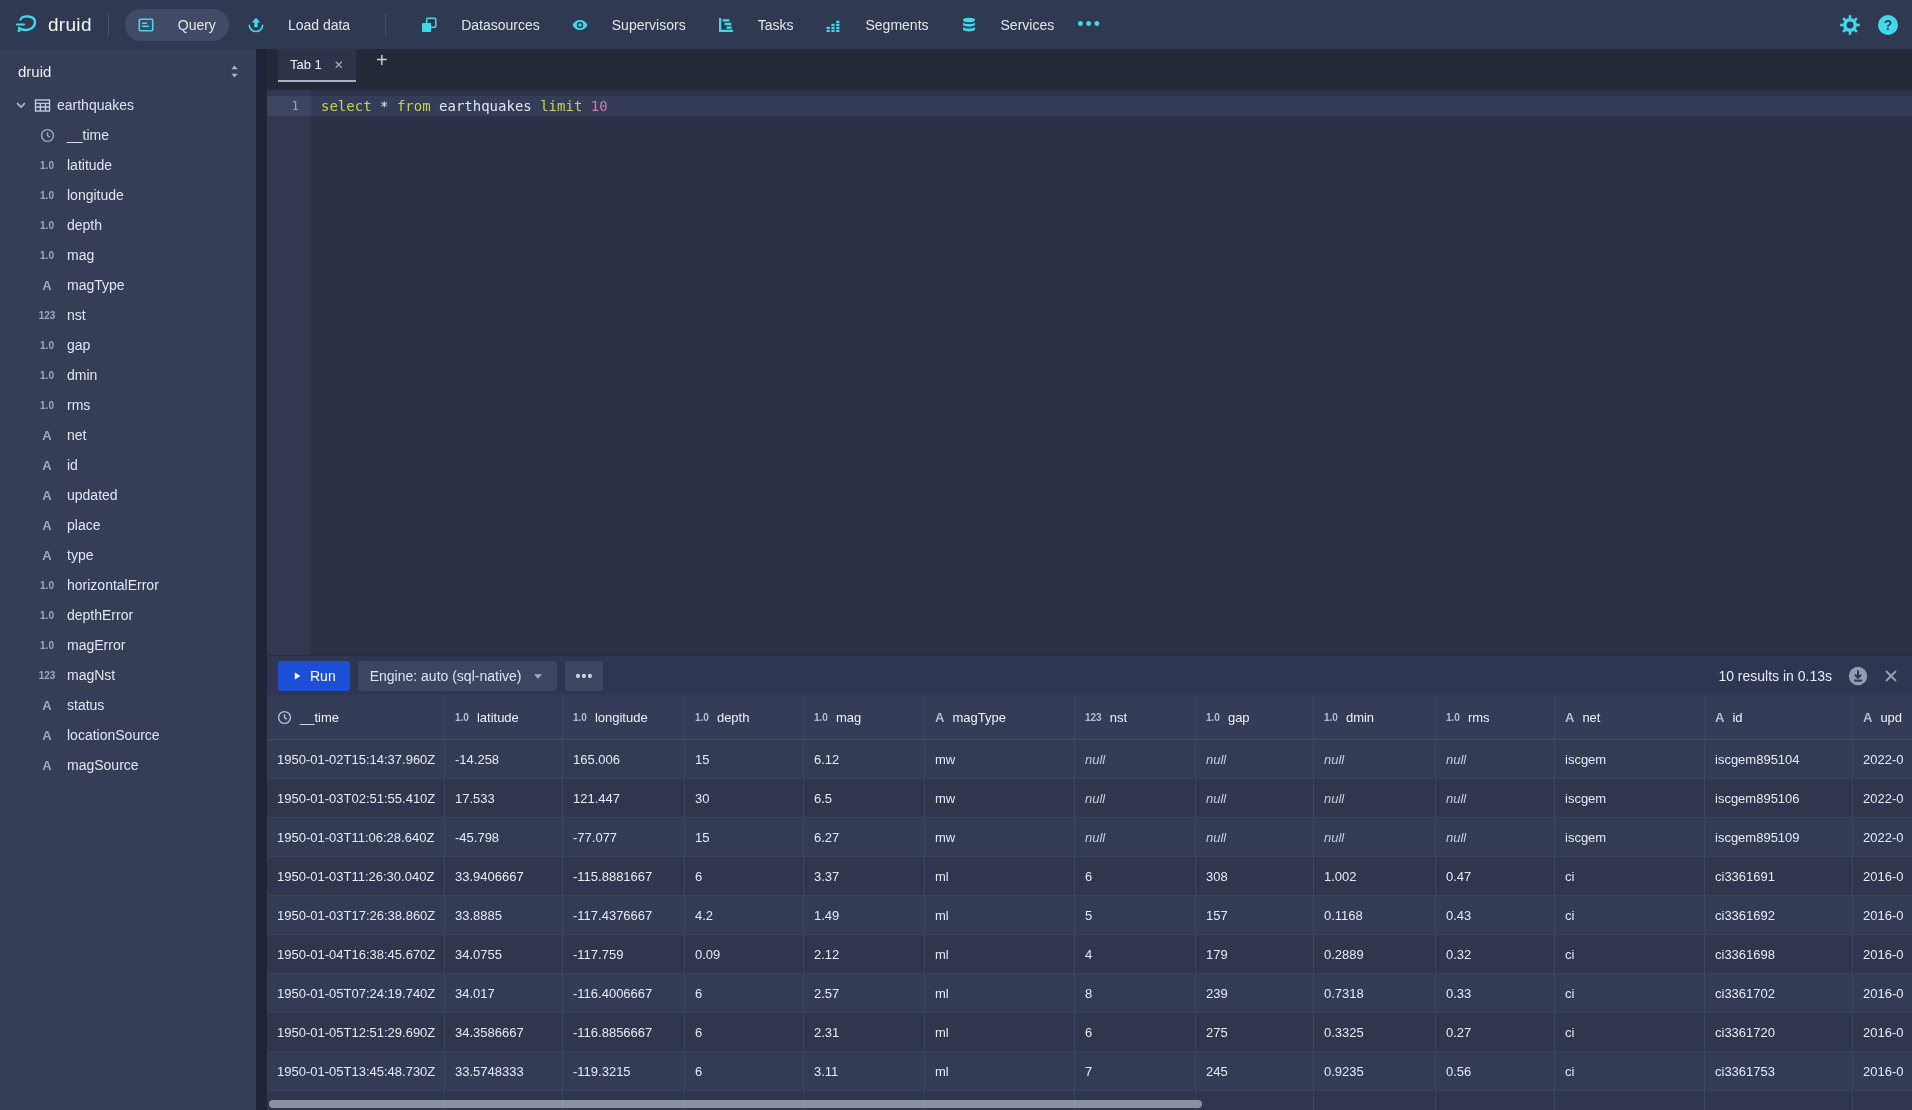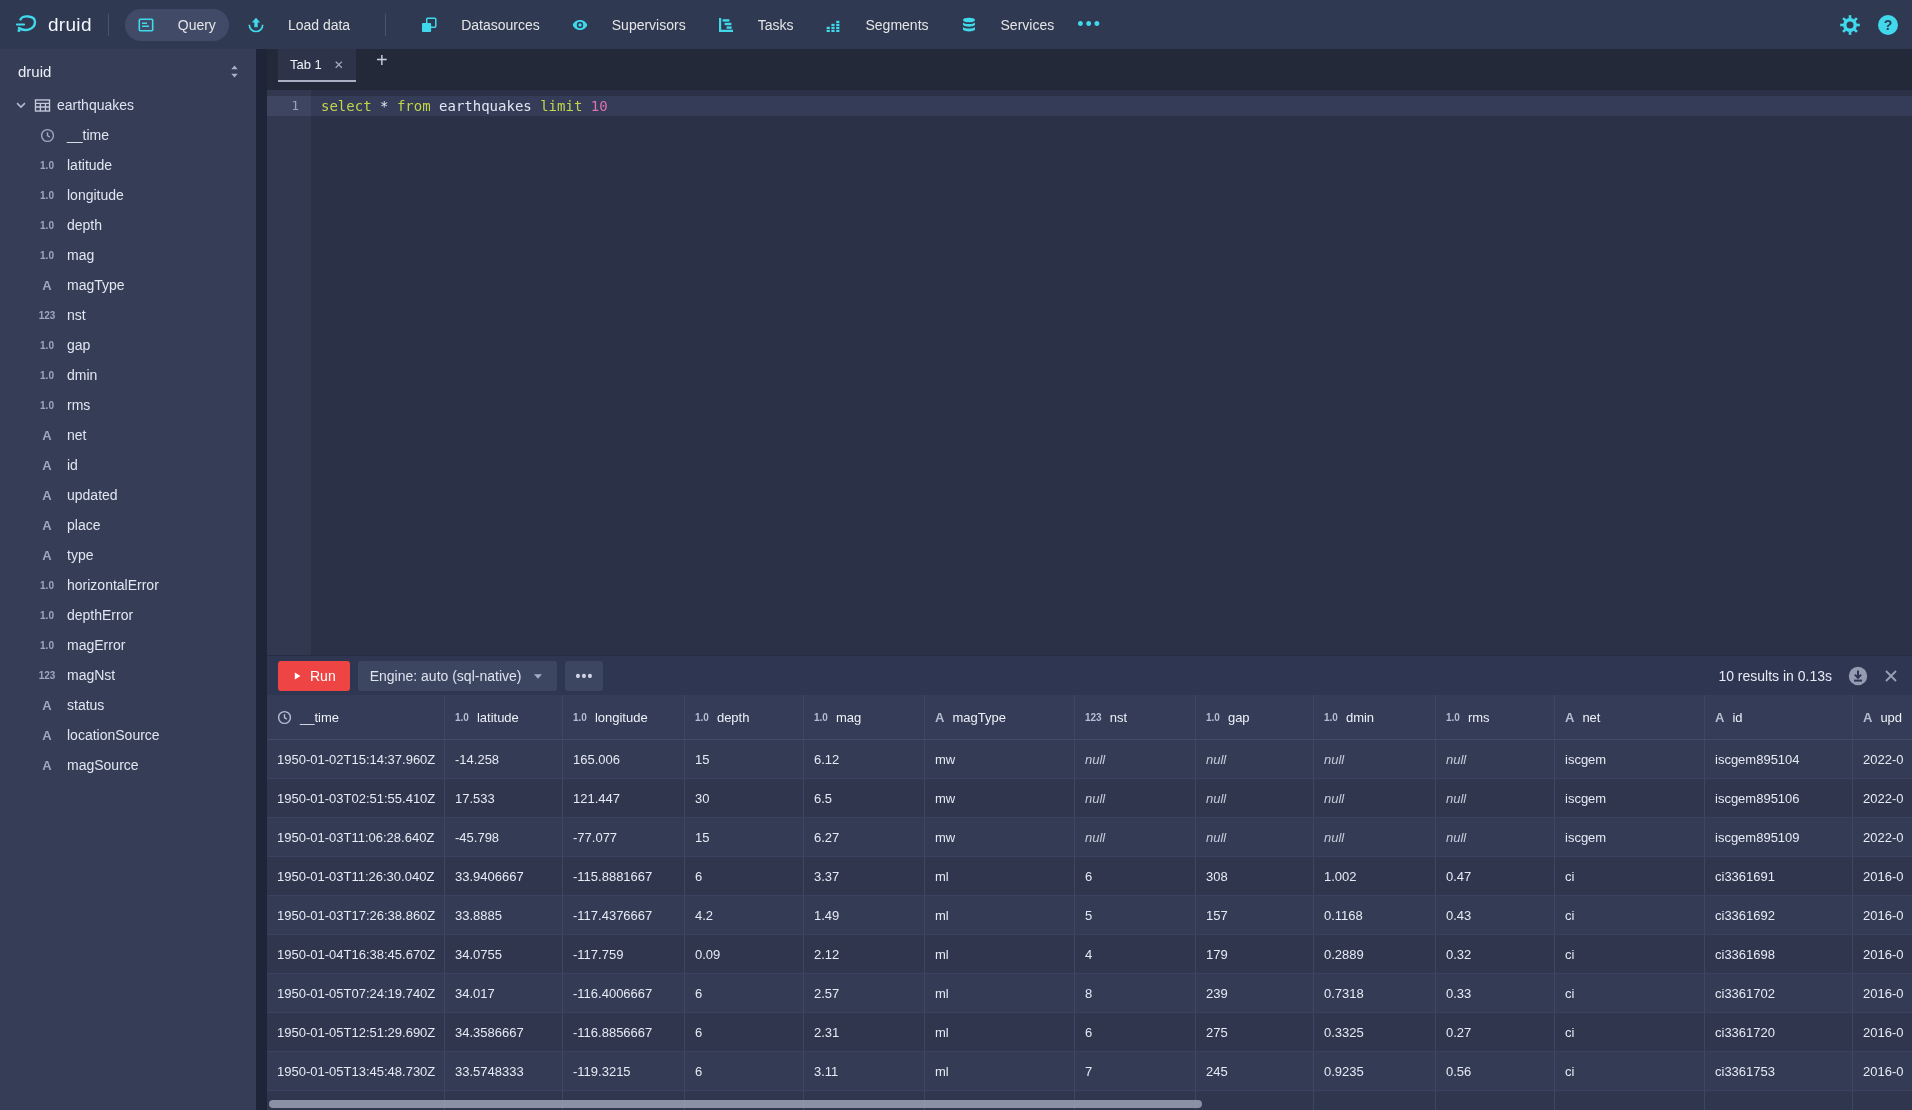--- a/index.html
+++ b/index.html
@@ -64,21 +64,21 @@
   .active-line .gutter-cell { position:absolute; left:0; top:0; width:44px; height:20px; background:#3d4560;
             color:#99a1b8; font-size:13px; text-align:right; padding-right:12px; line-height:20px; }
   .code-line { position:absolute; left:54px; top:0; line-height:20px; font-size:14px; white-space:pre; }
   .tok-kw { color:#c3d64a; }
   .tok-pl { color:#e2e6f2; }
   .tok-num { color:#df71ae; }
 
   
   .runbar { height:40px; background:#2f3651; border-top:1px solid #262c41; display:flex;
             align-items:center; padding:0 14px 0 11px; gap:8px; flex:none; }
-  .run-btn { height:30px; background:#ef4444; border-radius:3px; display:flex; align-items:center;
+  .run-btn { height:30px; background:#1d4ed8; border-radius:3px; display:flex; align-items:center;
              gap:8px; padding:0 14px; color:#ffffff; font-size:14px; cursor:pointer; }
   .play-icon { width:10px; height:10px; display:inline-flex; }
   .engine-btn { height:30px; background:#3d4660; border-radius:3px; display:flex; align-items:center;
                 gap:10px; padding:0 12px; color:#dde2ee; font-size:14px; cursor:pointer; }
   .caret-down-icon { width:14px; height:14px; color:#a6adc2; display:inline-flex; }
   .more-btn { height:30px; width:38px; background:#3d4660; border-radius:3px; color:#cdd3e2;
               display:flex; align-items:center; justify-content:center; font-size:14px;
               letter-spacing:1px; cursor:pointer; font-weight:bold; }
   .runbar-right { margin-left:auto; display:flex; align-items:center; gap:16px; }
   .status-text { color:#e8ebf5; font-size:14px; }

